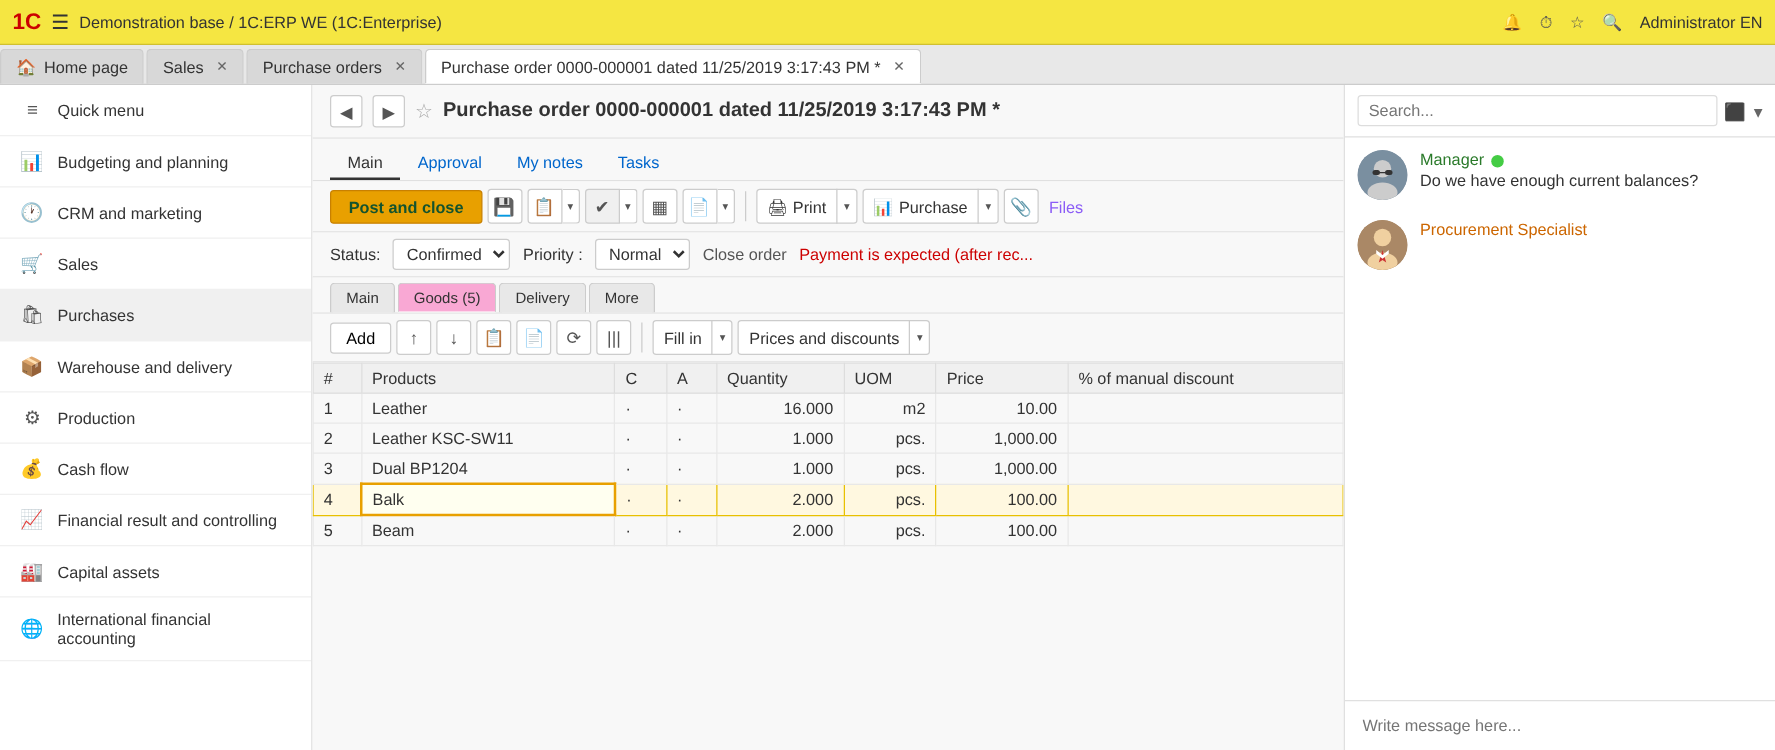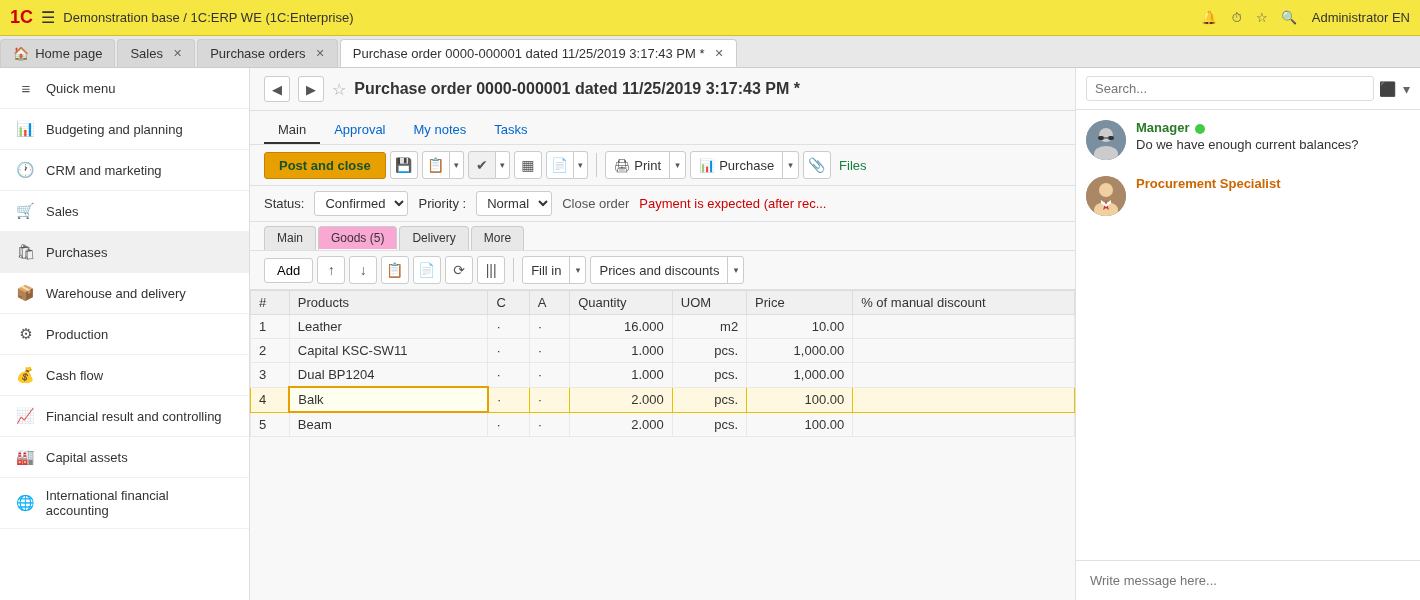--- a/index.html
+++ b/index.html
@@ -316,21 +316,21 @@
       border-radius: 50%;
       background: #ddd;
       flex-shrink: 0;
       display: flex; align-items: center; justify-content: center;
       font-size: 20px;
       overflow: hidden;
     }
     .avatar-manager { background: #8899aa; }
     .avatar-specialist { background: #aa8866; }
     .msg-body { flex: 1; }
-    .msg-name { font-weight: bold; color: #2a7a2a; font-size: 13px; margin-bottom: 2px; }
+    .msg-name { font-weight: normal; color: #2a7a2a; font-size: 13px; margin-bottom: 2px; }
     .msg-name.specialist { color: #cc6600; }
     .msg-text { color: #333; font-size: 13px; }
     .online-dot {
       width: 10px; height: 10px;
       background: #44cc44;
       border-radius: 50%;
       display: inline-block;
       margin-left: 2px;
       vertical-align: middle;
     }
@@ -483,21 +483,21 @@
       <div class="print-btn">
         <span class="print-btn-label">
           <span>📊</span>
           <span>Purchase</span>
         </span>
         <span class="print-btn-drop">▾</span>
       </div>
 
       <button class="tool-btn" title="Attachments">📎</button>
 
-      <span style="padding: 0 4px; color:#15803d; cursor:pointer; font-size:13px;">Files</span>
+      <span style="padding: 0 4px; color:#8b5cf6; cursor:pointer; font-size:13px;">Files</span>
     </div>
 
     <div class="status-bar">
       <span class="status-label">Status:</span>
       <select class="status-select">
         <option>Confirmed</option>
         <option>Draft</option>
         <option>Closed</option>
       </select>
       <span class="status-label">Priority :</span>
@@ -559,21 +559,21 @@
               <td>Leather</td>
               <td>·</td>
               <td>·</td>
               <td class="number">16.000</td>
               <td class="number">m2</td>
               <td class="number">10.00</td>
               <td></td>
             </tr>
             <tr>
               <td>2</td>
-              <td>Capital KSC-SW11</td>
+              <td>Leather KSC-SW11</td>
               <td>·</td>
               <td>·</td>
               <td class="number">1.000</td>
               <td class="number">pcs.</td>
               <td class="number">1,000.00</td>
               <td></td>
             </tr>
             <tr>
               <td>3</td>
               <td>Dual BP1204</td>

